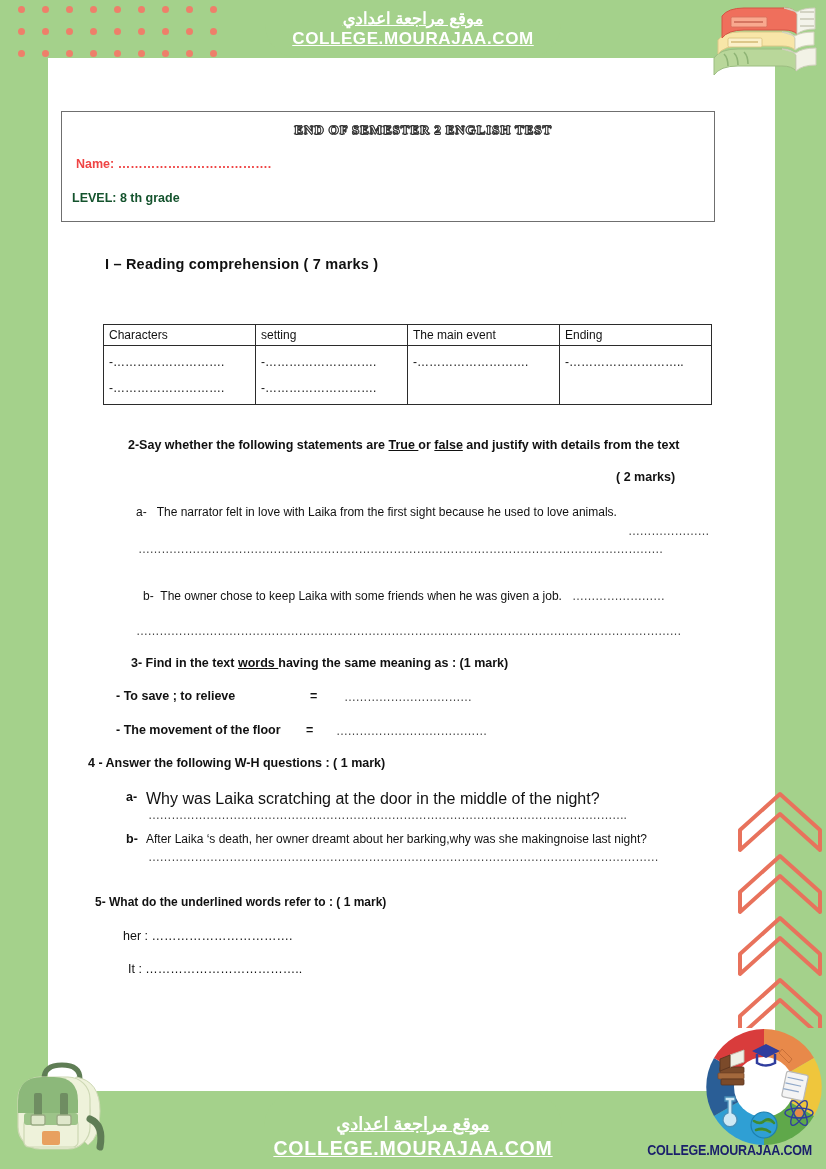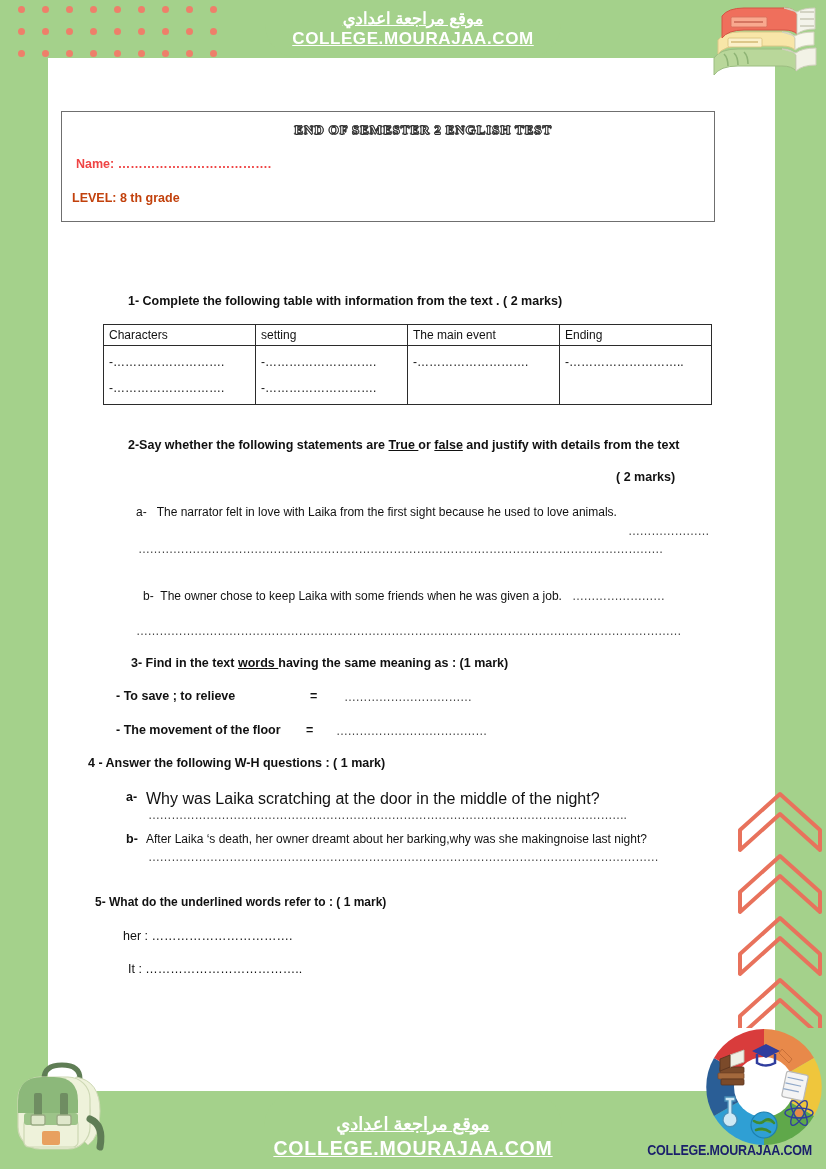--- a/index.html
+++ b/index.html
@@ -192,21 +192,21 @@
     left: 14px; top: 45px;
     font-size: 12.5px;
     font-weight: bold;
     color: #ef4444;
   }
   .exam-level {
     position: absolute;
     left: 10px; top: 79px;
     font-size: 12.5px;
     font-weight: bold;
-    color: #c2410c;
+    color: #14532d;
   }
 
   
   .q { position: absolute; font-weight: bold; color: #111; }
   .dots { color: #444; font-weight: normal; letter-spacing: -0.4px; }
   u.ul { text-decoration: underline; }
 
   .sec-title {
     position: absolute;
     left: 57px; top: 198px;
@@ -411,22 +411,22 @@
 <div class="footer-corner-url">COLLEGE.MOURAJAA.COM</div>
 
 <div class="sheet">
 
   <div class="exam-box">
     <div class="exam-title">END OF SEMESTER 2 ENGLISH TEST</div>
     <div class="exam-name">Name: ……………………………….</div>
     <div class="exam-level">LEVEL: 8 th grade</div>
   </div>
 
-
-  <div class="q q1">1-   Complete the following table with information from the text .   ( 2 marks)</div>
+  <div class="sec-title">I –   Reading comprehension  ( 7  marks )</div>
+
 
   <table class="tbl">
     <tbody>
         <tr>
       <td class="hd c1">Characters</td>
       <td class="hd c2">setting</td>
       <td class="hd c3">The main event</td>
       <td class="hd c4">Ending</td>
     </tr>
     <tr>

